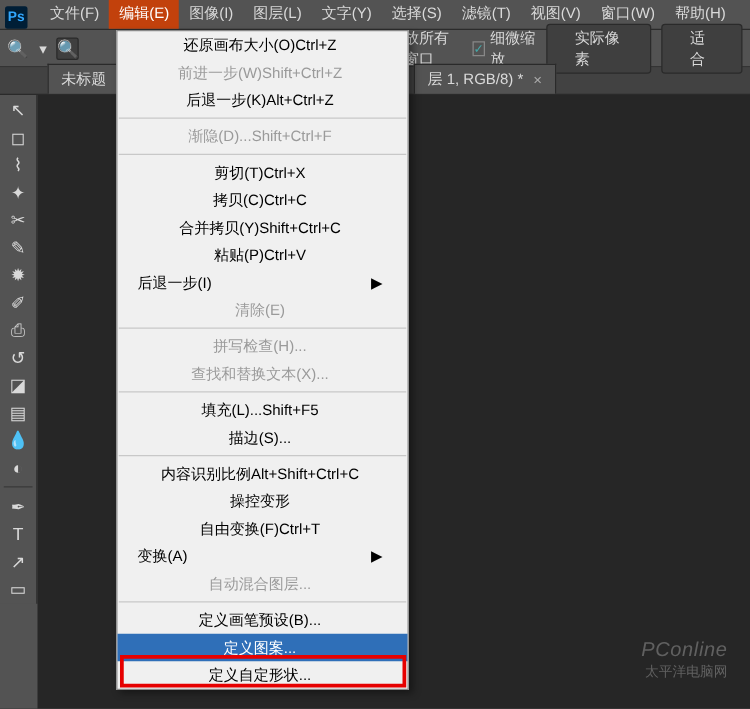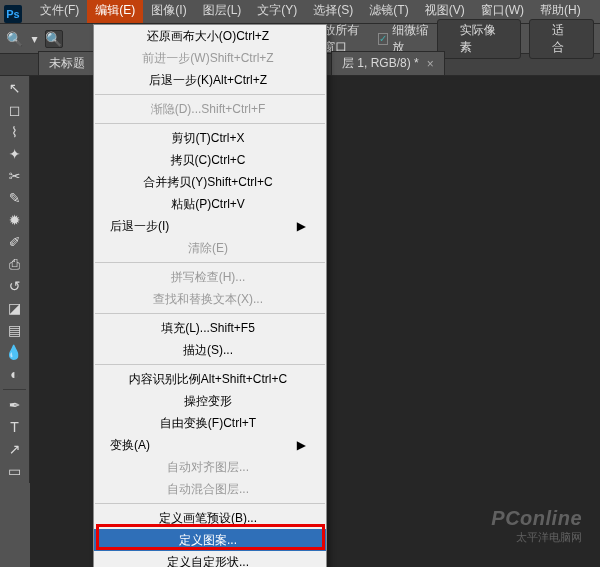--- a/index.html
+++ b/index.html
@@ -20,21 +20,21 @@
 .tool { width: 24px; height: 20px; margin: 0 auto; color: #d9d9d9; display: flex; align-items: center; justify-content: center; font-size: 14px; cursor: default; }
 .canvas { position: absolute; left: 30px; right: 0; top: 76px; bottom: 0; background: #262626; }
 .dropdown { position: absolute; left: 93px; top: 24px; width: 234px; background: #f0f0f0; border: 1px solid #8a8a8a; box-shadow: 3px 3px 6px rgba(0,0,0,.4); z-index: 50; }
 .dd-item { display: flex; justify-content: center; padding: 3px 20px 3px 16px; color: #000; cursor: default; line-height: 16px; }
 .dd-item.disabled { color: #9a9a9a; }
 .dd-item.highlight { background: #2f6fb8; color: #fff; }
 .dd-sep { height: 1px; background: #c8c8c8; margin: 3px 1px; }
 .dd-item .arrow { margin-left: auto; padding-left: 8px; }
 .redbox { position: absolute; border: 3px solid #e60000; pointer-events: none; z-index: 60; }
 .watermark { position: absolute; right: 18px; bottom: 22px; color: #808080; opacity: .65; font-family: Arial, sans-serif; text-align: right; z-index: 5; }
-.watermark .l1 { font-size: 20px; font-weight: bold; font-style: italic; letter-spacing: .5px; }
+.watermark .l1 { font-size: 16px; font-weight: normal; font-style: italic; letter-spacing: .5px; }
 .watermark .l2 { font-size: 11px; }
 .zoom-icon { width: 18px; height: 18px; display: flex; align-items: center; justify-content: center; color: #d9d9d9; font-size: 14px; }
 </style>
 </head>
 <body>
 
 <div class="menubar">
   <div class="ps-logo">Ps</div>
   <div class="menu-item">文件(F)</div>
   <div class="menu-item active">编辑(E)</div>
@@ -167,23 +167,20 @@
     </div>
     <div class="dd-item">
       <span>自由变换(F)</span>
       <span>Ctrl+T</span>
     </div>
     <div class="dd-item">
       <span>变换(A)</span>
       <span class="arrow">▶</span>
     </div>
     <div class="dd-item disabled">
-      <span>自动对齐图层...</span>
-    </div>
-    <div class="dd-item disabled">
       <span>自动混合图层...</span>
     </div>
     <div class="dd-sep"></div>
     <div class="dd-item">
       <span>定义画笔预设(B)...</span>
     </div>
     <div class="dd-item highlight">
       <span>定义图案...</span>
     </div>
     <div class="dd-item">

